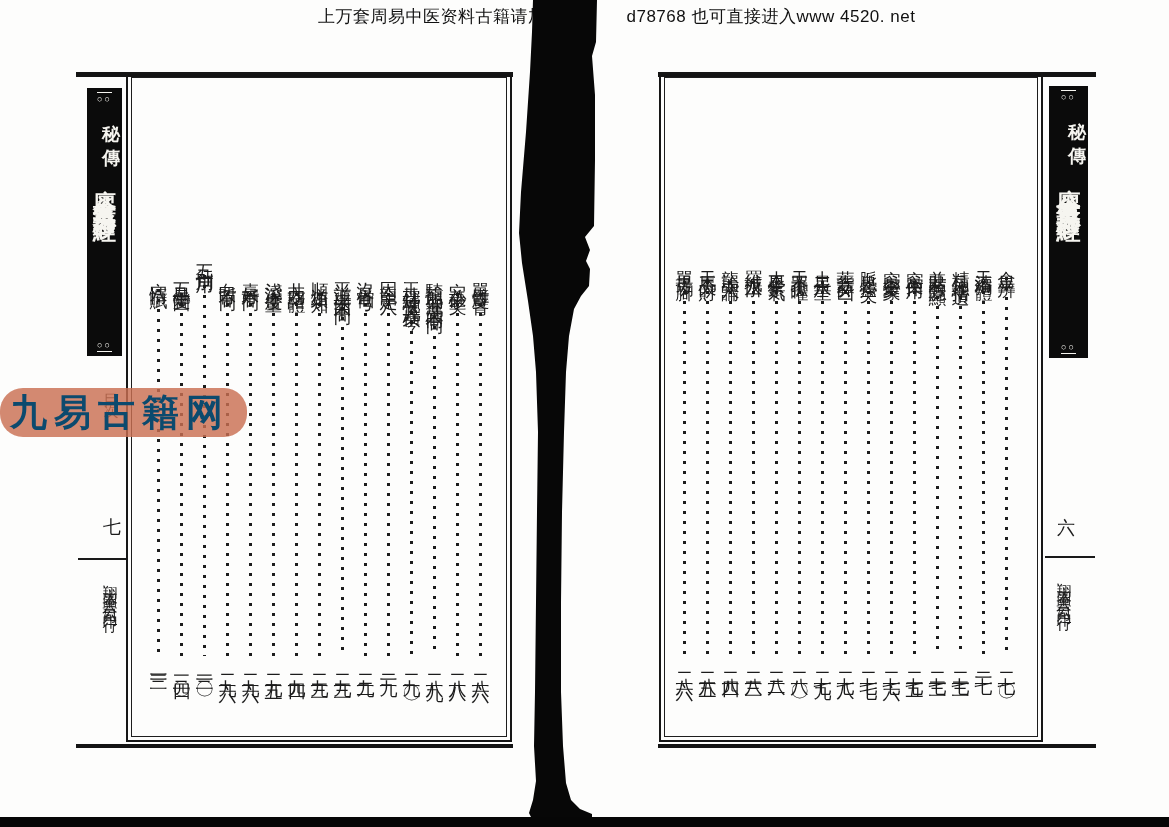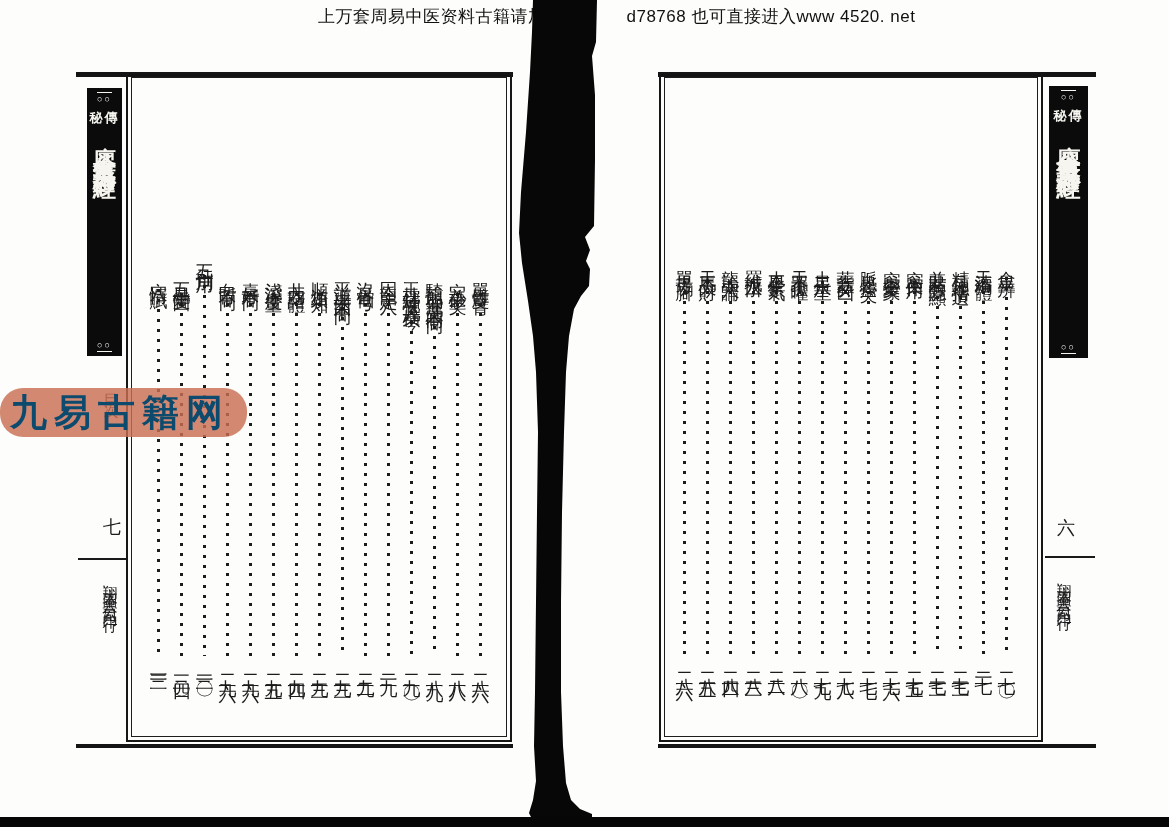--- a/index.html
+++ b/index.html
@@ -30,21 +30,21 @@
   .leader { flex:1 1 auto; width:3px; margin:7px 0 5px 0;
             background:repeating-linear-gradient(to bottom,#1c1c1c 0 3px,transparent 3px 10px); }
   .toc-page { font-size:18px; letter-spacing:4.5px; flex:0 0 auto; font-weight:500; }
 
   
   .title-block { position:absolute; background:#0b0b0b; color:#f6f5f0; z-index:2;
                  display:flex; flex-direction:column; align-items:center; }
   .tb-deco { font-size:9px; letter-spacing:2px; line-height:10px; color:#f6f5f0; }
   .tb-deco.top { border-top:1px solid #f6f5f0; margin-top:4px; padding-top:1px; }
   .tb-deco.bot { border-bottom:1px solid #f6f5f0; margin-bottom:4px; padding-bottom:1px; }
-  .tb-small { writing-mode:horizontal-tb; direction:rtl; font-size:13px; letter-spacing:2px; margin-top:5px; font-weight:bold; }
+  .tb-small { writing-mode:horizontal-tb; direction:rtl; font-size:18px; letter-spacing:2px; margin-top:18px; font-weight:bold; }
   .tb-main { writing-mode:vertical-rl; font-size:23px; letter-spacing:5px; margin:2px 0 2px 0; font-weight:bold; flex:1 1 auto; }
 
   
   .side-vtext { position:absolute; writing-mode:vertical-rl; color:#1b1b1b; z-index:2; }
   .contents-label { font-size:15px; letter-spacing:10px; }
   .folio { font-size:18px; }
   .publisher { font-size:15px; letter-spacing:5px; }
 
   
   #binding { position:absolute; left:0; top:0; z-index:5; pointer-events:none; }

